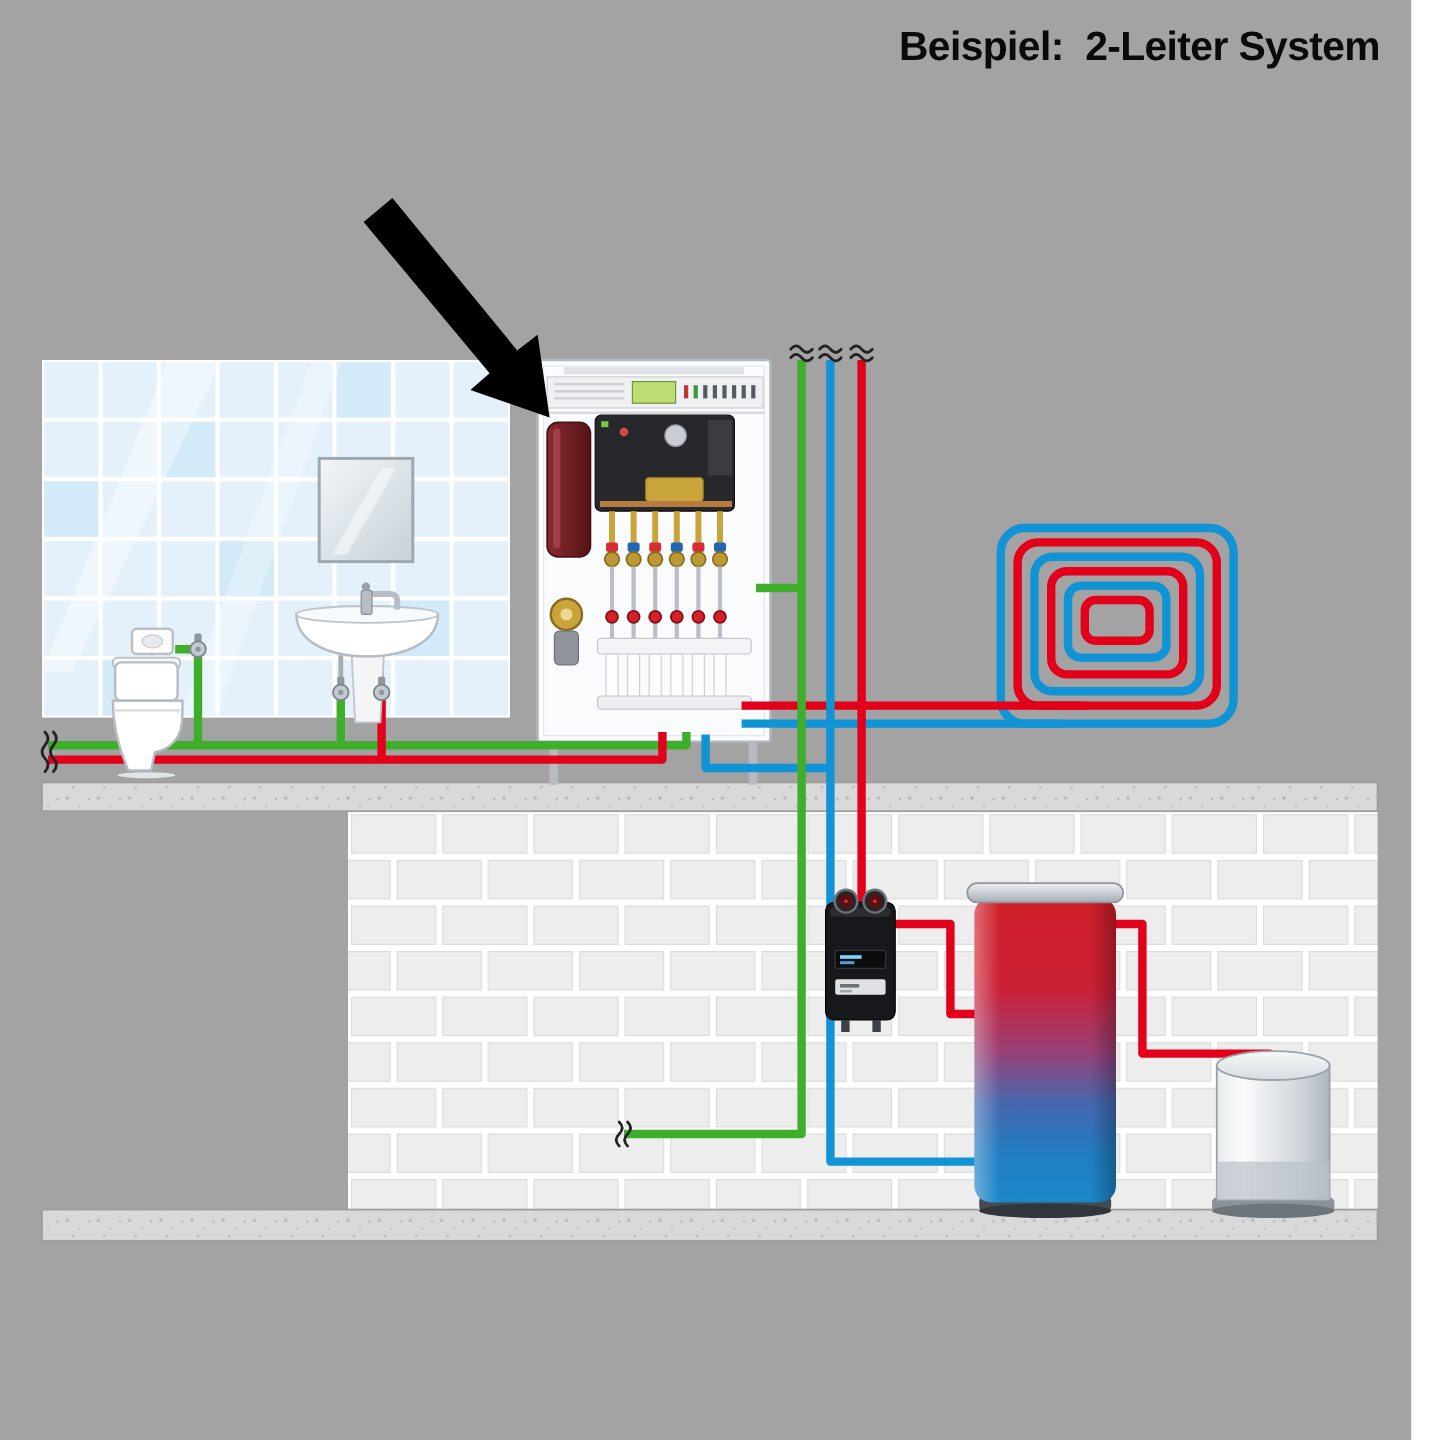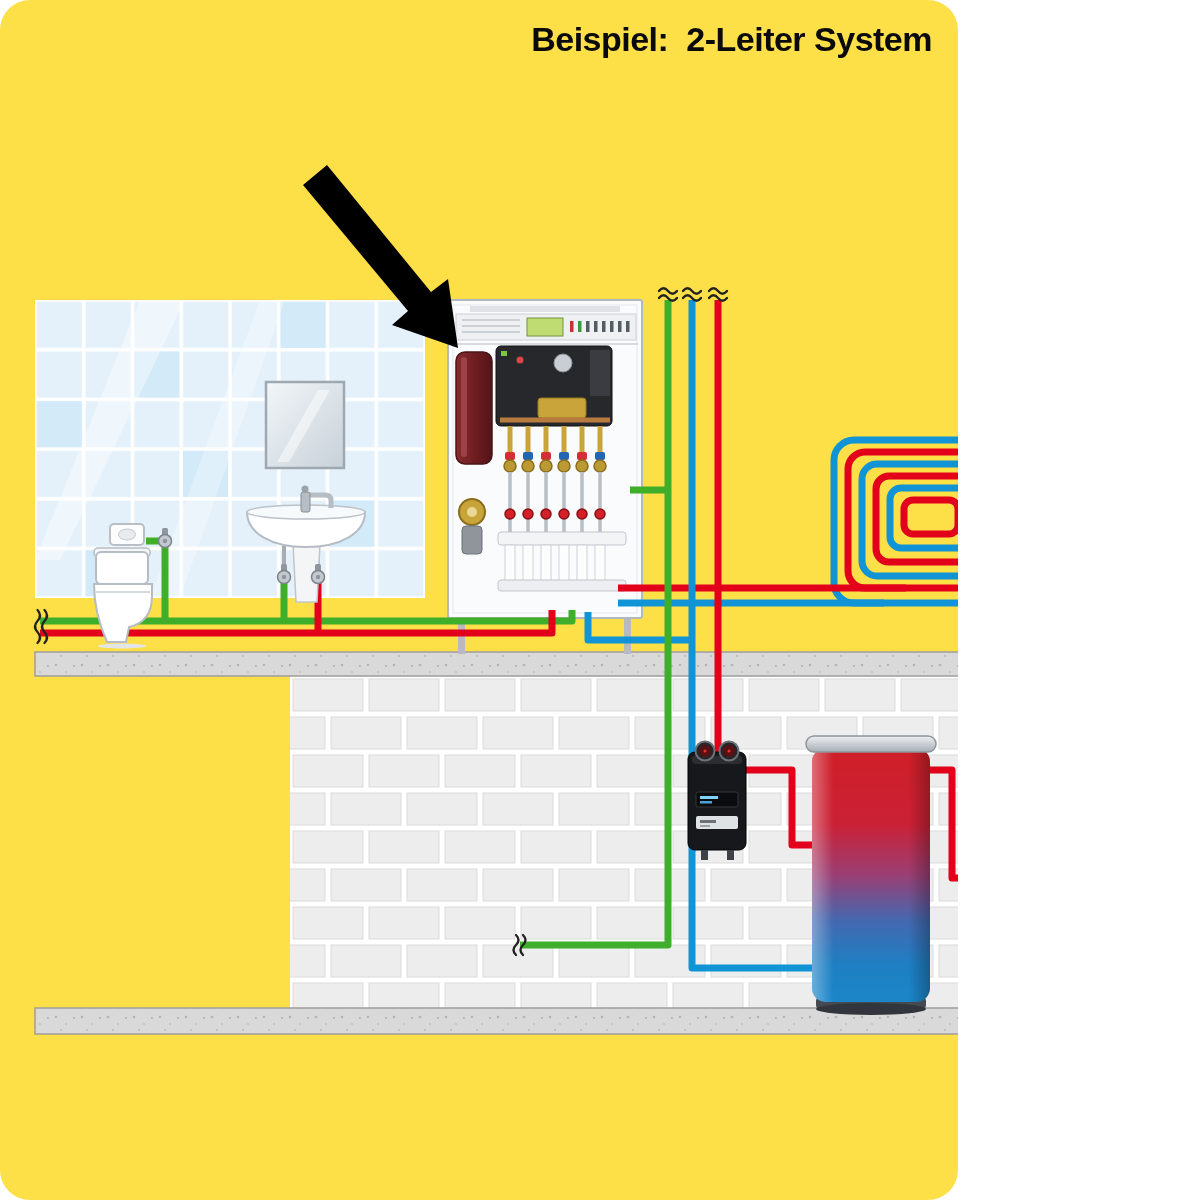--- a/index.html
+++ b/index.html
@@ -1,17 +1,17 @@
 <!DOCTYPE html>
 <html><head>
 <meta charset="utf-8">
 <style>
   html,body{margin:0;padding:0;background:#ffffff;}
-  .stage{position:relative;width:958px;height:1200px;background:#fde047;overflow:hidden;
-         font-family:"Liberation Sans", sans-serif;border-radius:30px;}
+  .stage{position:relative;width:1176px;height:1200px;background:#a3a3a3;overflow:hidden;
+         font-family:"Liberation Sans", sans-serif;}
   .title{position:absolute;top:20px;right:26px;font-size:34px;font-weight:800;
          color:#0a0a0a;letter-spacing:-0.5px;white-space:pre;}
   svg{position:absolute;left:0;top:0;}
 </style>
 </head>
 <body>
 
 <div class="stage">
   <div class="title">Beispiel:  2-Leiter System</div>
 

